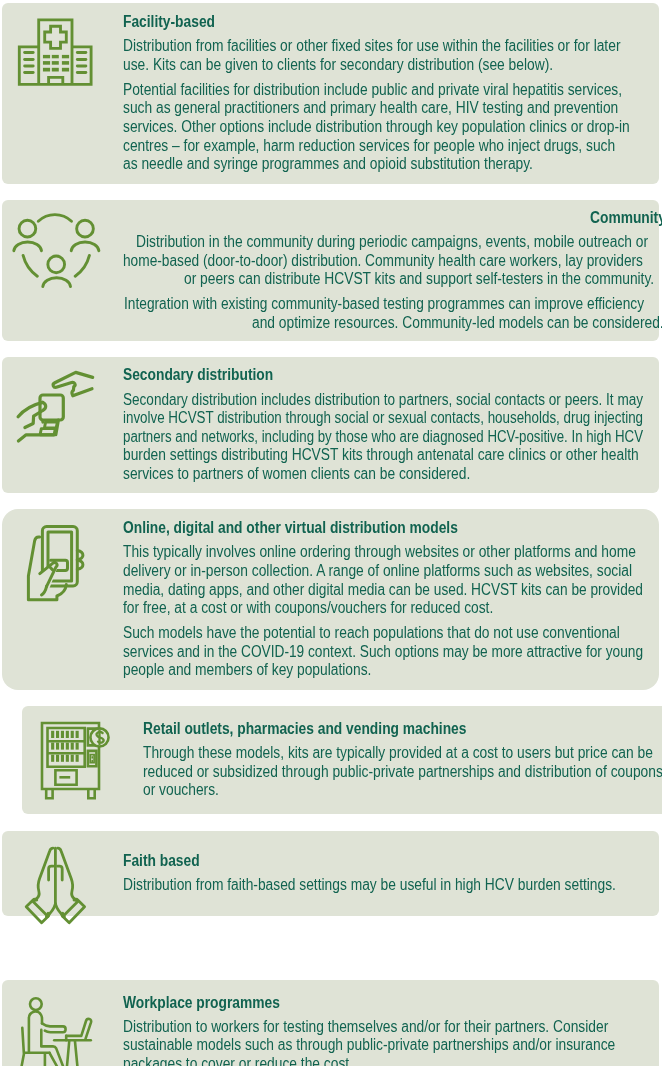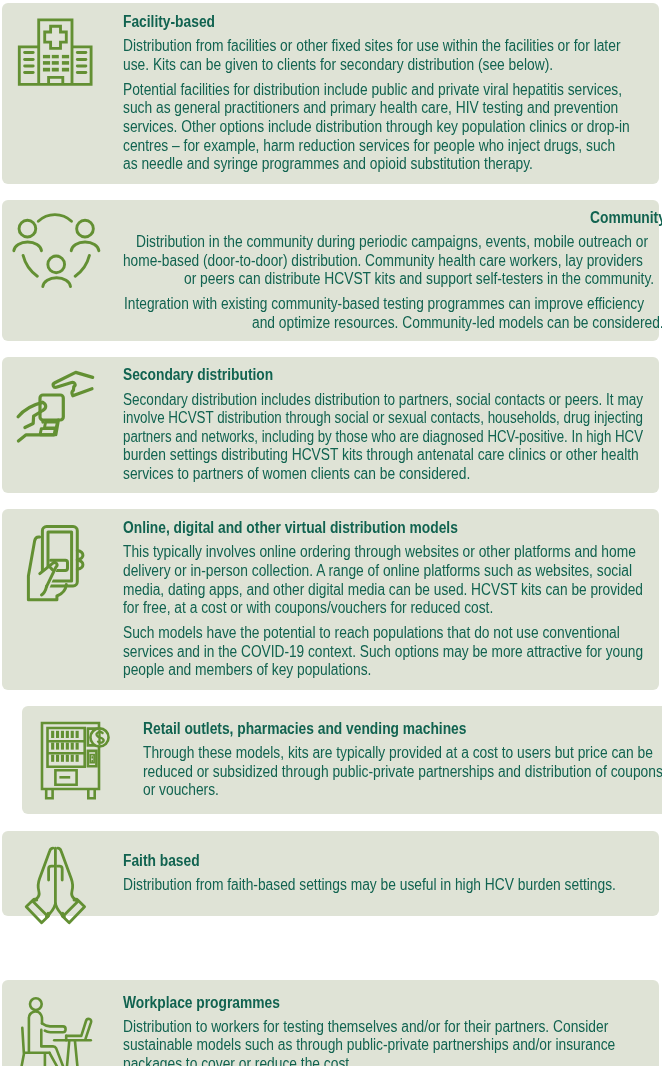--- a/index.html
+++ b/index.html
@@ -115,21 +115,21 @@
         </h2>
       <p>
         <span class="ln-row"><span class="ln" style="transform: scaleX(0.8474);">Secondary distribution includes distribution to partners, social contacts or peers. It may</span></span>
         <span class="ln-row"><span class="ln" style="transform: scaleX(0.8357);">involve HCVST distribution through social or sexual contacts, households, drug injecting</span></span>
         <span class="ln-row"><span class="ln" style="transform: scaleX(0.8293);">partners and networks, including by those who are diagnosed HCV-positive. In high HCV</span></span>
         <span class="ln-row"><span class="ln" style="transform: scaleX(0.862);">burden settings distributing HCVST kits through antenatal care clinics or other health</span></span>
         <span class="ln-row"><span class="ln" style="transform: scaleX(0.862);">services to partners of women clients can be considered.</span></span>
       </p>
     </div>
   </section>
-  <section class="card" style="top:509px;height:181px;">
+  <section class="card" style="top:509px;height:181px;border-radius:16px;">
     <svg class="icon" viewBox="0 0 74 84" width="74" height="84" style="left:16px;top:11px" aria-hidden="true">
         <g fill="none" stroke="currentColor" stroke-width="3.0" stroke-linecap="round" stroke-linejoin="round">
 <rect x="24.4" y="6.5" width="34.9" height="59.5" rx="4.2"></rect>
 <rect x="30.0" y="11.9" width="23.6" height="49.0"></rect>
 <path d="M59.3 30.6 q5.6 1.0 5.6 4.6 q0 3.5 -5.6 4.5"></path>
 <path d="M59.3 40.1 q5.6 1.0 5.6 4.6 q0 3.5 -5.6 4.5"></path>
 <path d="M32.6 40.3 L47.3 40.3 q2.2 0 2.2 2.2 L49.5 48.3 q0 2.2 -2.2 2.2 L34.4 50.5"></path>
 </g>
 <path d="M20.0 55.6 L36.2 42.2 L40.0 46.0 L30.0 72.0 L20.0 72.0 Z" fill="#dfe3d6" stroke="none"></path>
 <g fill="none" stroke="currentColor" stroke-width="3.0" stroke-linecap="round" stroke-linejoin="round">

